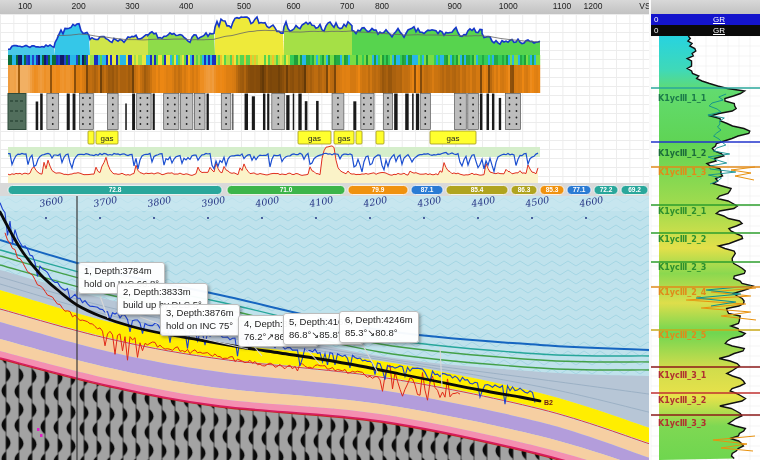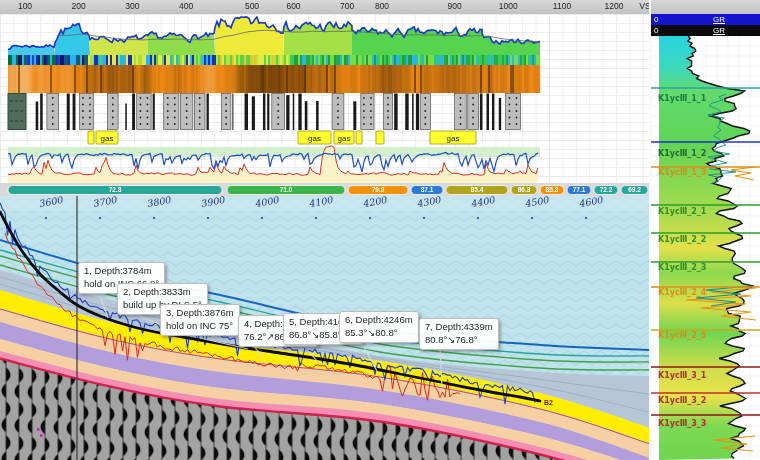--- a/index.html
+++ b/index.html
@@ -32,28 +32,28 @@
 </head>
 <body>
 
 <div class="app">
   <div class="ruler" id="ruler">
     <span id="vslabel" style="left:645px">VS</span>
   <span style="left: 25px;">100</span>
       <span style="left: 78.7px;">200</span>
       <span style="left: 132.4px;">300</span>
       <span style="left: 186.1px;">400</span>
-      <span style="left: 252px;">500</span>
+      <span style="left: 244px;">500</span>
       <span style="left: 293.5px;">600</span>
       <span style="left: 347.2px;">700</span>
       <span style="left: 382px;">800</span>
       <span style="left: 454.6px;">900</span>
       <span style="left: 508.3px;">1000</span>
       <span style="left: 562px;">1100</span>
-      <span style="left: 614px;">1200</span>
+      <span style="left: 593px;">1200</span>
     </div>
 
   <div class="upper">
     <svg id="vsgr" width="650" height="41" style="top:0">
         <polygon points="8.0,35.2 10.0,35.2 12.0,32.2 14.0,31.5 16.0,31.6 18.0,32.1 20.0,32.2 22.0,32.9 24.0,32.3 26.0,31.4 28.0,32.5 30.0,33.4 32.0,31.9 34.0,31.9 36.0,32.9 38.0,32.9 40.0,33.2 42.0,32.5 44.0,33.0 46.0,31.0 48.0,32.3 50.0,30.9 52.0,32.4 54.0,33.4 55.0,41.0 8.0,41.0" fill="#49c9e8"></polygon>
         <polygon points="55.0,28.7 57.0,24.8 59.0,20.4 61.0,16.1 63.0,19.9 65.0,14.4 67.0,14.6 69.0,14.2 71.0,13.4 73.0,10.4 75.0,11.8 77.0,9.9 79.0,9.7 81.0,16.7 83.0,19.3 85.0,19.1 87.0,18.4 89.0,21.6 90.0,41.0 55.0,41.0" fill="#35c7e8"></polygon>
         <polygon points="90.0,25.5 92.0,23.7 94.0,25.1 96.0,25.5 98.0,25.4 100.0,22.7 102.0,22.5 104.0,22.6 106.0,24.6 108.0,25.6 110.0,27.4 112.0,28.4 114.0,24.5 116.0,25.8 118.0,27.2 120.0,25.4 122.0,26.2 124.0,28.3 126.0,25.7 128.0,23.0 130.0,23.6 132.0,22.4 134.0,22.7 136.0,21.3 138.0,25.2 140.0,24.9 142.0,24.1 144.0,22.3 146.0,20.8 148.0,20.8 148.0,41.0 90.0,41.0" fill="#cfe54a"></polygon>
         <polygon points="148.0,21.2 150.0,19.0 152.0,17.8 154.0,19.8 156.0,19.2 158.0,24.1 160.0,23.5 162.0,24.4 164.0,22.3 166.0,22.3 168.0,21.0 170.0,18.8 172.0,20.3 174.0,19.4 176.0,21.5 178.0,21.2 180.0,20.5 182.0,21.3 184.0,23.3 186.0,24.9 188.0,27.2 190.0,28.4 192.0,23.1 194.0,20.9 196.0,21.0 198.0,25.0 200.0,23.4 202.0,22.6 204.0,21.4 206.0,18.9 208.0,22.2 210.0,19.4 212.0,20.0 214.0,19.4 215.0,41.0 148.0,41.0" fill="#8edc4a"></polygon>
         <polygon points="215.0,13.3 217.0,7.6 219.0,12.4 221.0,5.2 223.0,6.8 225.0,7.0 227.0,11.8 229.0,11.7 231.0,13.8 233.0,8.1 235.0,4.3 237.0,3.7 239.0,4.3 241.0,3.0 243.0,3.2 245.0,3.1 247.0,3.0 249.0,4.5 251.0,9.6 253.0,8.4 255.0,5.2 257.0,3.0 259.0,9.2 261.0,8.5 263.0,9.0 265.0,8.7 267.0,12.5 269.0,13.8 271.0,12.3 273.0,11.1 275.0,13.9 277.0,17.4 279.0,17.4 281.0,19.1 283.0,19.1 284.0,41.0 215.0,41.0" fill="#eeea3a"></polygon>
         <polygon points="284.0,12.6 286.0,7.9 288.0,14.6 290.0,17.2 292.0,16.3 294.0,14.8 296.0,11.6 298.0,13.6 300.0,14.7 302.0,11.0 304.0,9.8 306.0,8.2 308.0,10.1 310.0,8.4 312.0,11.3 314.0,11.5 316.0,14.2 318.0,13.4 320.0,10.4 322.0,15.8 324.0,17.1 326.0,11.9 328.0,9.1 330.0,8.1 332.0,11.0 334.0,13.3 336.0,9.0 338.0,13.3 340.0,14.6 342.0,14.1 344.0,10.3 346.0,12.5 348.0,7.9 350.0,9.7 352.0,11.8 352.0,41.0 284.0,41.0" fill="#a5e046"></polygon>
@@ -877,24 +877,20 @@
           <div>76.2°↗86.0°</div>
         </div>
         <div class="co" style="left: 283px; top: 117px; z-index: 5;">
           <div>5, Depth:4163m</div>
           <div>86.8°↘85.8°</div>
         </div>
         <div class="co" style="left: 339px; top: 115px; z-index: 6;">
           <div>6, Depth:4246m</div>
           <div>85.3°↘80.8°</div>
         </div>
-        <div class="co" style="left: 419px; top: 122px; z-index: 7;">
-          <div>7, Depth:4339m</div>
-          <div>80.8°↘76.8°</div>
-        </div>
       </div>
   </div>
 
   <div class="vdivider"></div>
 
   <div class="rightpanel">
     <div class="hdr blue">
       <span class="l">0</span>
       <span class="c">GR</span>
     </div>

